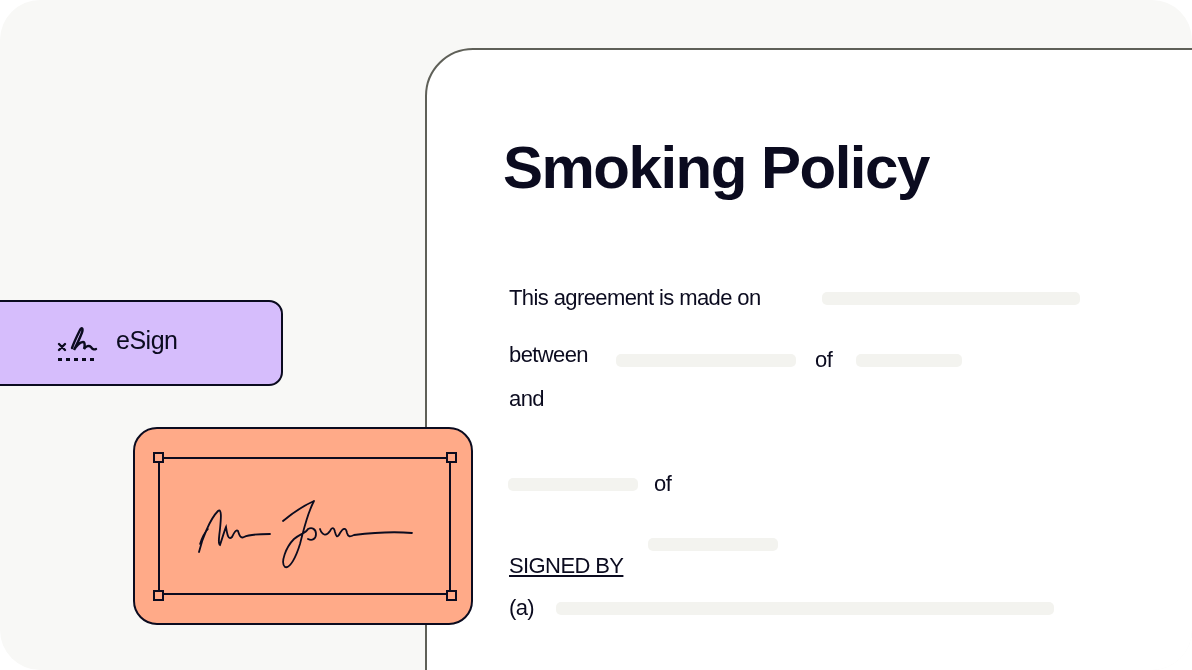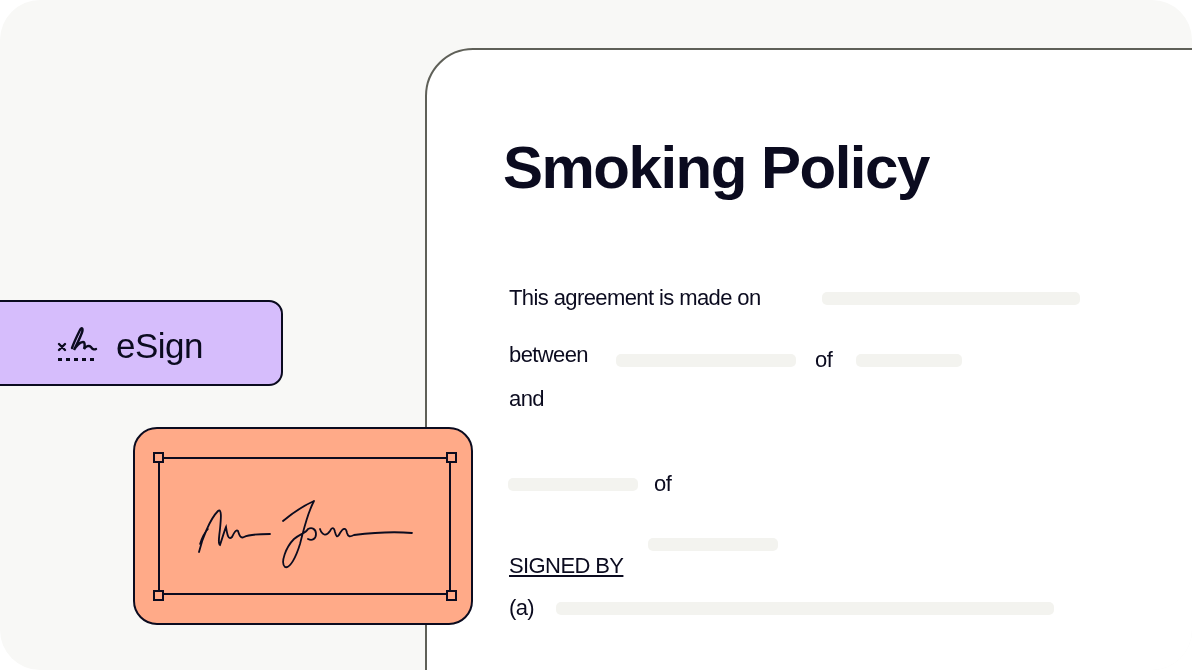--- a/index.html
+++ b/index.html
@@ -4,21 +4,21 @@
 <style>
   html, body { margin:0; padding:0; background:#ffffff; }
   body { width:1192px; height:670px; position:relative; overflow:hidden; font-family:"Liberation Sans", sans-serif; color:#0b0b1f; }
   .canvas { position:absolute; left:0; top:0; width:1192px; height:670px; background:#f8f8f6; border-radius:40px; overflow:hidden; }
   .doc { position:absolute; left:425px; top:48px; width:820px; height:680px; background:#ffffff; border:2px solid #5f6058; border-radius:48px 0 0 0; box-sizing:border-box; }
   .title { position:absolute; left:503px; top:132px; font-size:60px; font-weight:bold; letter-spacing:-1.5px; color:#0b0b1f; margin:0; line-height:1.2; }
   .line { position:absolute; font-size:22px; letter-spacing:-0.6px; color:#0b0b1f; line-height:1; }
   .field { position:absolute; height:13px; background:#f3f3ef; border-radius:5px; }
   .esign { position:absolute; left:-20px; top:300px; width:303px; height:86px; background:#d6bdfc; border:2px solid #0b0b1f; border-radius:14px; box-sizing:border-box; display:flex; align-items:center; }
   .esign-icon { position:absolute; left:74px; top:22px; width:44px; height:40px; }
-  .esign-label { position:absolute; left:134px; top:24px; font-size:35px; color:#0b0b1f; letter-spacing:-0.5px; }
+  .esign-label { position:absolute; left:134px; top:24px; font-size:25px; color:#0b0b1f; letter-spacing:-0.5px; }
   .sig { position:absolute; left:133px; top:427px; width:340px; height:198px; background:#ffaa88; border:2px solid #0b0b1f; border-radius:24px; box-sizing:border-box; }
   .sig-frame { position:absolute; left:23px; top:28px; width:293px; height:138px; border:2px solid #0b0b1f; box-sizing:border-box; }
   .handle { position:absolute; width:7px; height:7px; border:2px solid #0b0b1f; background:#ffaa88; }
 </style>
 </head>
 <body>
 
 <div class="canvas">
 
   <div class="doc"></div>

